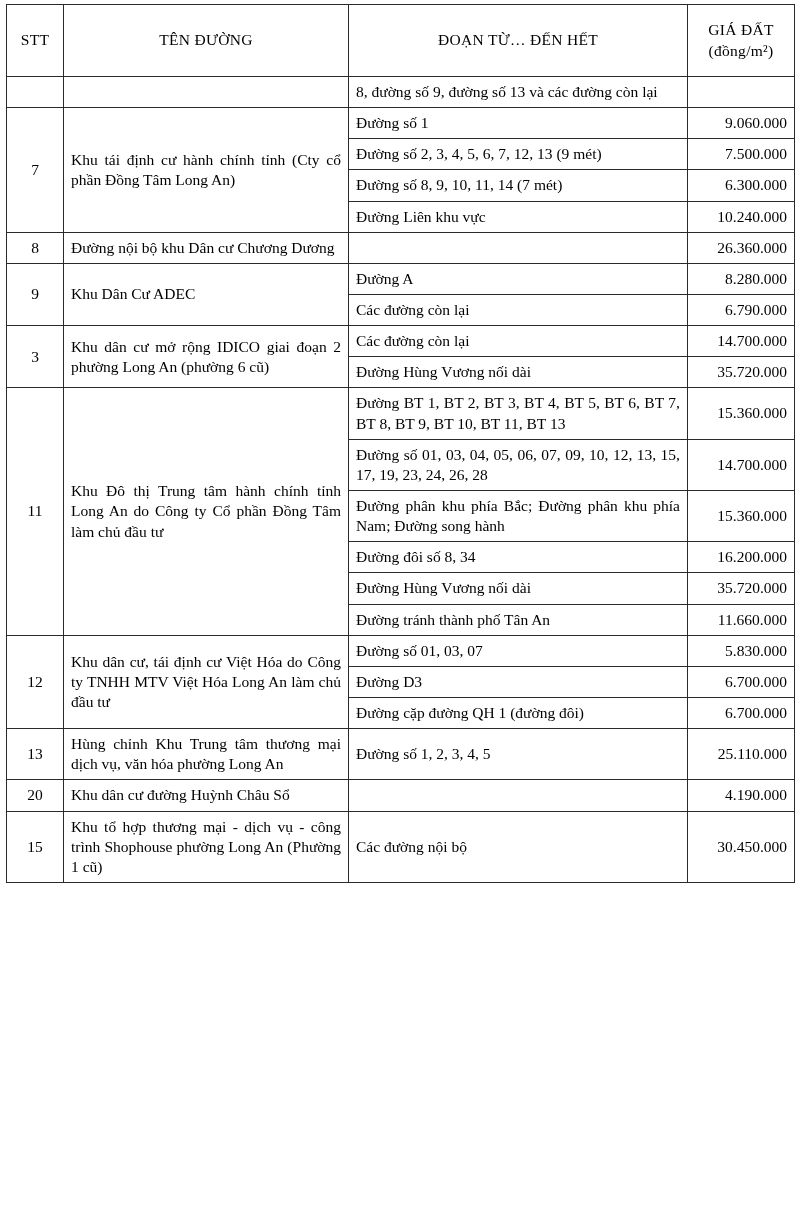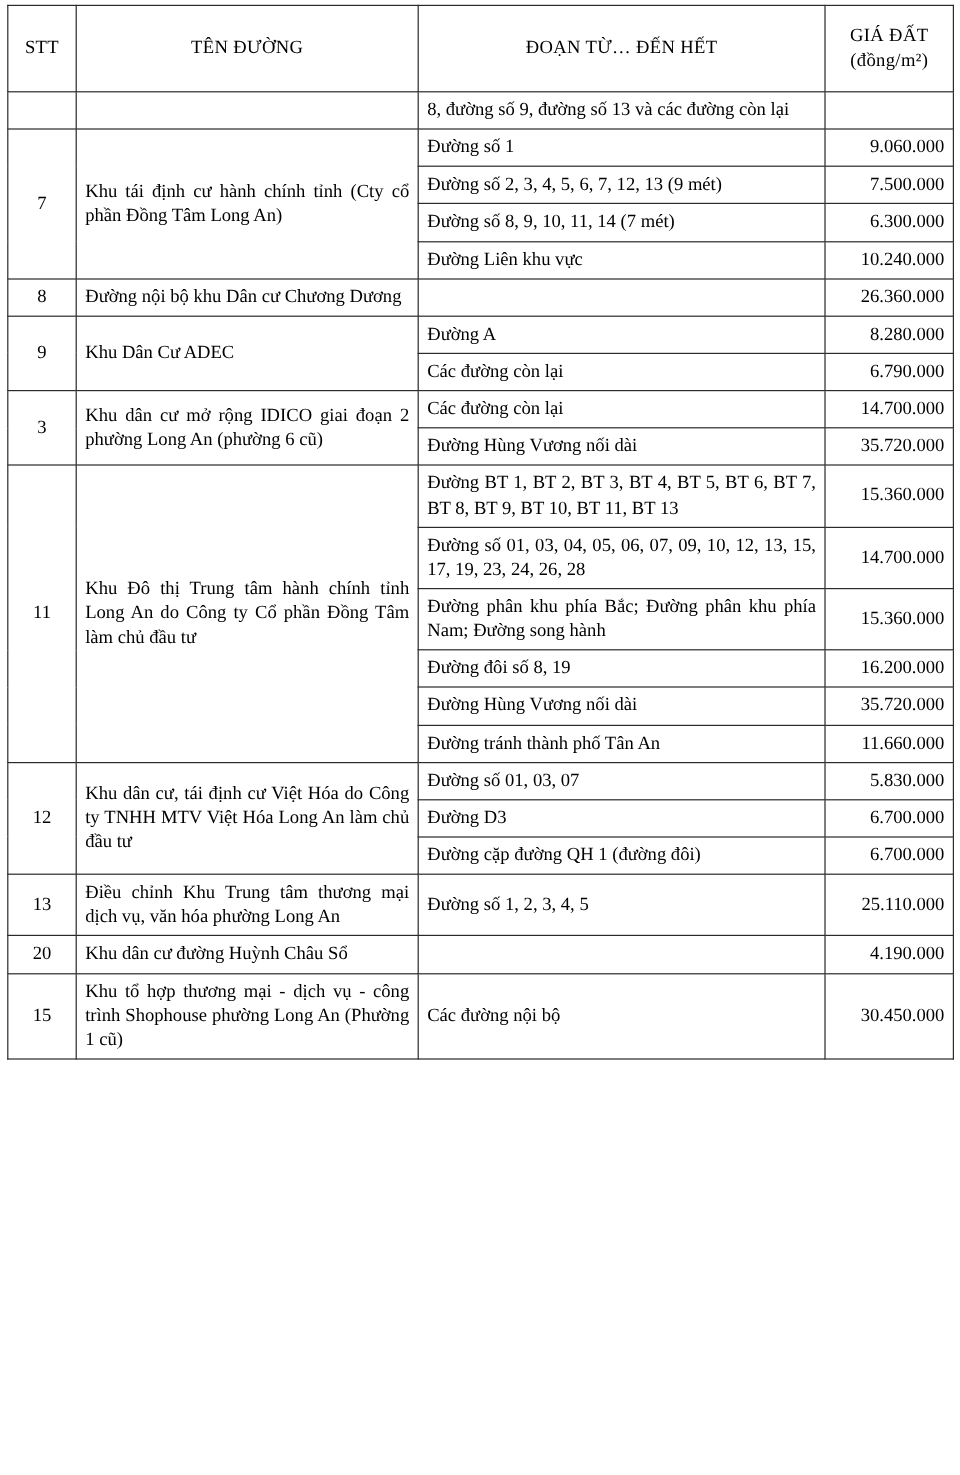--- a/index.html
+++ b/index.html
@@ -180,21 +180,21 @@
         </tr>
         <tr class="sub">
           <td class="seg">Đường số 01, 03, 04, 05, 06, 07, 09, 10, 12, 13, 15, 17, 19, 23, 24, 26, 28</td>
           <td class="price">14.700.000</td>
         </tr>
         <tr class="sub">
           <td class="seg">Đường phân khu phía Bắc; Đường phân khu phía Nam; Đường song hành</td>
           <td class="price">15.360.000</td>
         </tr>
         <tr class="sub">
-          <td class="seg">Đường đôi số 8, 19</td>
+          <td class="seg">Đường đôi số 8, 34</td>
           <td class="price">16.200.000</td>
         </tr>
         <tr class="sub">
           <td class="seg">Đường Hùng Vương nối dài</td>
           <td class="price">35.720.000</td>
         </tr>
         <tr class="sub">
           <td class="seg">Đường tránh thành phố Tân An</td>
           <td class="price">11.660.000</td>
         </tr>
@@ -207,21 +207,21 @@
         <tr class="sub">
           <td class="seg">Đường D3</td>
           <td class="price">6.700.000</td>
         </tr>
         <tr class="sub">
           <td class="seg">Đường cặp đường QH 1 (đường đôi)</td>
           <td class="price">6.700.000</td>
         </tr>
         <tr class="group-start">
           <td class="stt" rowspan="1">13</td>
-          <td class="name" rowspan="1">Điều chỉnh Khu Trung tâm thương mại dịch vụ, văn hóa phường Long An</td>
+          <td class="name" rowspan="1">Hùng chỉnh Khu Trung tâm thương mại dịch vụ, văn hóa phường Long An</td>
           <td class="seg">Đường số 1, 2, 3, 4, 5</td>
           <td class="price">25.110.000</td>
         </tr>
         <tr class="group-start">
           <td class="stt" rowspan="1">20</td>
           <td class="name" rowspan="1">Khu dân cư đường Huỳnh Châu Sổ</td>
           <td class="seg"></td>
           <td class="price">4.190.000</td>
         </tr>
         <tr class="group-start">

